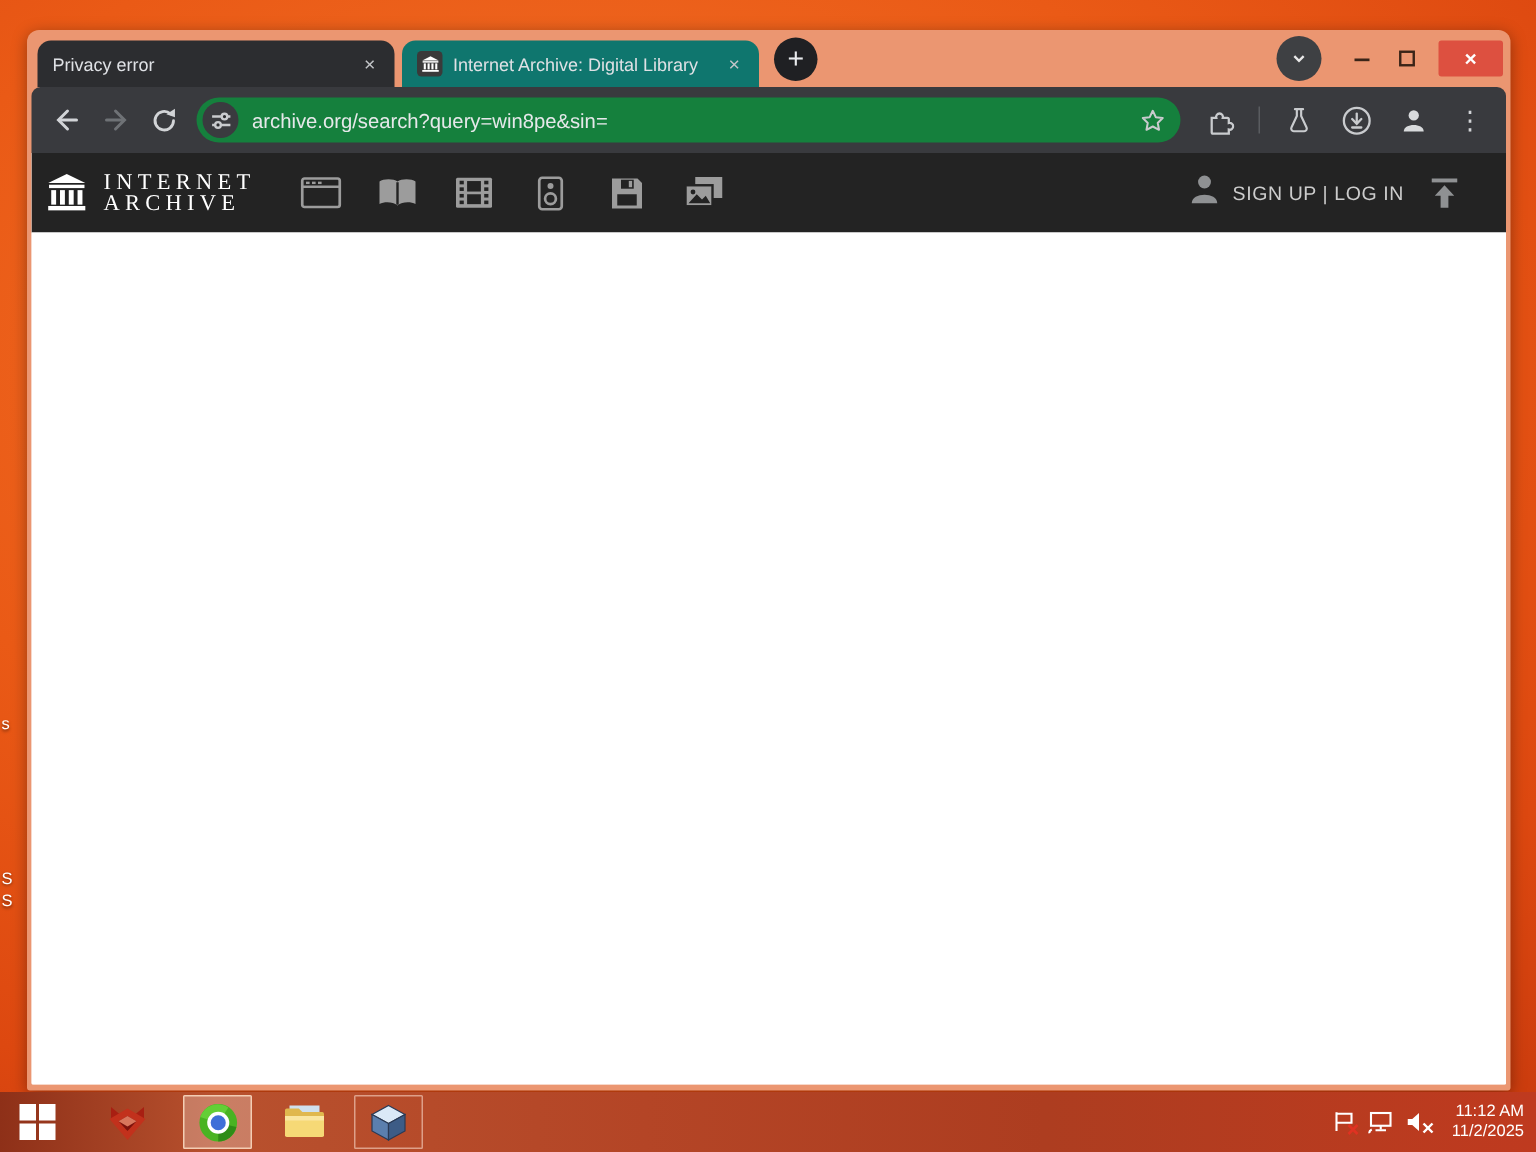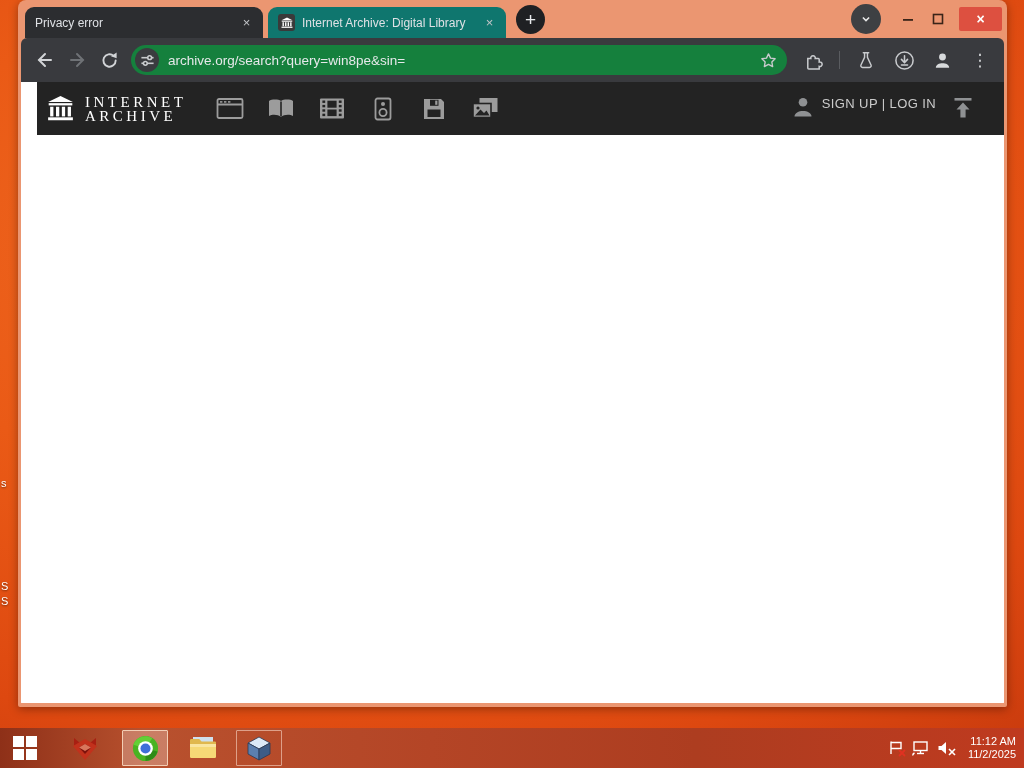--- a/index.html
+++ b/index.html
@@ -3,21 +3,21 @@
 <meta charset="utf-8">
 <style>
   * { margin:0; padding:0; box-sizing:border-box; }
   html,body { width:1024px; height:768px; overflow:hidden; font-family:"Liberation Sans", sans-serif; }
   body { position:relative;
     background: radial-gradient(120% 110% at 38% 32%, #f3742a 0%, #ea5a16 38%, #dd4810 62%, #c2360d 85%, #aa2d0c 100%);
   }
   .frag { position:absolute; left:1px; color:#fff; font-size:11px; text-shadow:0 1px 2px rgba(0,0,0,.5); }
 
   
-  .bwindow { position:absolute; left:18px; top:0; width:989px; height:707px;
+  .bwindow { position:absolute; left:18px; top:20px; width:989px; height:707px;
     background:#eb9671; border-radius:8px 8px 2px 2px; padding:0 3px 4px 3px;
     box-shadow:0 2px 10px rgba(0,0,0,.35); display:flex; flex-direction:column; }
 
   .tabstrip { height:38px; display:flex; align-items:flex-end; position:relative; padding-left:4px; }
   .tab { height:31px; display:flex; align-items:center; padding:0 8px 0 10px; border-radius:9px 9px 0 0;
     color:#dfe1e5; font-size:12px; width:238px; }
   .tab.inactive { background:#2c2d30; margin-right:5px; }
   .tab.active { background:#0f766e; }
   .tab .title { flex:1; white-space:nowrap; overflow:hidden; text-overflow:ellipsis; }
   .tab .tclose { width:17px; height:17px; border-radius:50%; display:flex; align-items:center; justify-content:center;
@@ -36,26 +36,26 @@
   .omnibox { flex:1; height:30px; background:#15803d; border-radius:15px; margin:0 10px 0 6px; display:flex; align-items:center; padding:0 6px 0 4px; min-width:0; }
   .tunechip { width:24px; height:24px; border-radius:50%; background:#3a3b3f; display:flex; align-items:center; justify-content:center; flex:none; }
   .urltext { color:#e6e8ea; font-size:13.5px; margin-left:9px; flex:1; white-space:nowrap; overflow:hidden; }
   .tbicons { display:flex; align-items:center; gap:6px; flex:none; }
   .tbsep { width:1px; height:18px; background:#5a5c60; margin:0 4px; }
   .dots { color:#d2d4d7; font-size:17px; letter-spacing:0; }
 
   .page { flex:1; background:#fff; display:flex; flex-direction:column; overflow:hidden; border-radius:0 0 1px 1px; }
 
   
-  .iaheader { height:53px; background:#232323; display:flex; align-items:center; padding:0 12px 0 8px; flex:none;margin-left:16px; }
+  .iaheader { height:53px; background:#232323; display:flex; align-items:center; padding:0 12px 0 8px; flex:none; }
   .ialogo { width:30px; height:32px; display:flex; align-items:center; justify-content:center; }
   .wordmark { color:#fff; font-family:"Liberation Serif", serif; font-size:15px; letter-spacing:3.5px; line-height:14px; margin-left:10px; white-space:nowrap; }
   .mediaicons { display:flex; align-items:center; gap:23px; margin-left:30px; }
   .mediaicons > span { display:flex; align-items:center; justify-content:center; width:28px; height:26px; }
-  .iaright { margin-left:auto; display:flex; align-items:flex-start; }
+  .iaright { margin-left:auto; display:flex; align-items:center; }
   .authtext { color:#ccc; font-size:13px; letter-spacing:.4px; margin:0 14px 0 8px; white-space:nowrap; }
   .uploadbtn { width:26px; height:24px; display:flex; align-items:center; justify-content:center; margin-right:16px; }
   .iasearch { width:130px; height:28px; background:#fff; border-radius:7px; display:flex; align-items:center; padding:0 6px 0 7px; }
   .iasearch input { border:none; outline:none; width:88px; font-size:15px; color:#333; font-family:"Liberation Sans",sans-serif; margin-left:6px; }
   .iasearch input::placeholder { color:#9a9a9a; }
 
   .ianav { height:33px; background:#333333; display:flex; align-items:center; justify-content:center; gap:33px; flex:none; }
   .ianav a { color:#c6c6c6; font-size:12.5px; letter-spacing:.8px; text-decoration:none; display:flex; align-items:center; white-space:nowrap; }
   .heart { color:#e8392a; font-size:11px; margin-left:5px; }
   .blank { flex:1; background:#fff; }

